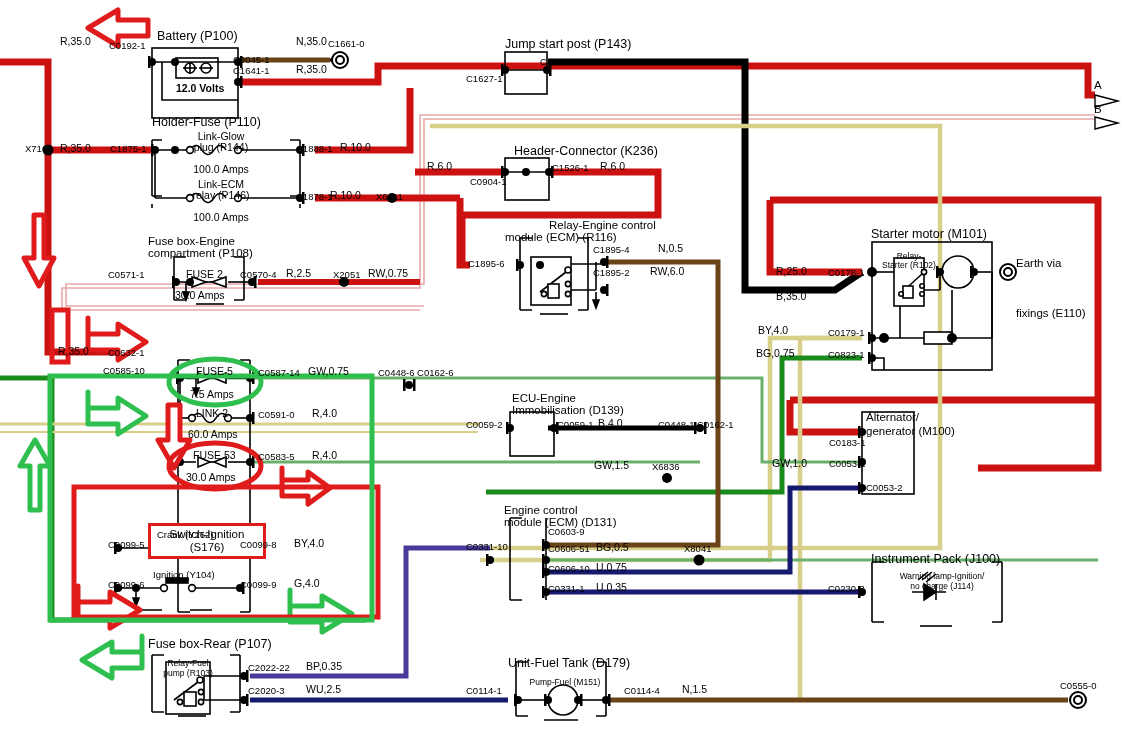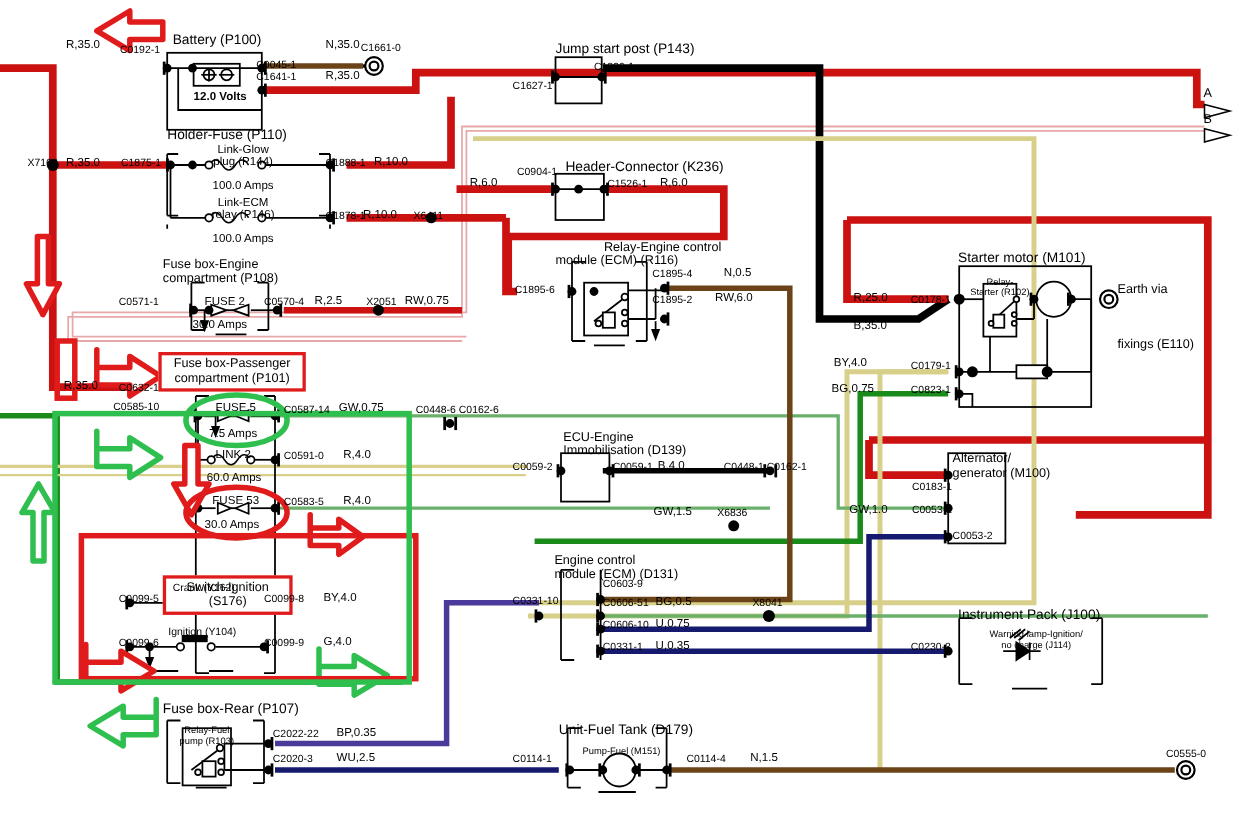--- a/index.html
+++ b/index.html
@@ -435,24 +435,20 @@
 <div class="lbl t11" style="left:148px;top:236px;">Fuse box-Engine</div>
 <div class="lbl t11" style="left:148px;top:248px;">compartment (P108)</div>
 <div class="lbl t9" style="left:108px;top:270px;">C0571-1</div>
 <div class="lbl t10" style="left:186px;top:269px;">FUSE 2</div>
 <div class="lbl t10" style="left:175px;top:290px;">30.0 Amps</div>
 <div class="lbl t9" style="left:240px;top:270px;">C0570-4</div>
 <div class="lbl t10" style="left:286px;top:268px;">R,2.5</div>
 <div class="lbl t9" style="left:333px;top:270px;">X2051</div>
 <div class="lbl t10" style="left:368px;top:268px;">RW,0.75</div>
 
-<div class="hl-red ctr" style="left:144px;top:320px;width:134px;">
-  <div>Fuse box-Passenger</div>
-  <div>compartment (P101)</div>
-</div>
 <div class="lbl t10" style="left:58px;top:346px;">R,35.0</div>
 <div class="lbl t9" style="left:108px;top:348px;">C0632-1</div>
 
 <div class="lbl t9" style="left:103px;top:366px;">C0585-10</div>
 <div class="lbl t10" style="left:196px;top:366px;">FUSE 5</div>
 <div class="lbl t10" style="left:190px;top:389px;">7.5 Amps</div>
 <div class="lbl t9" style="left:258px;top:368px;">C0587-14</div>
 <div class="lbl t10" style="left:308px;top:366px;">GW,0.75</div>
 <div class="lbl t9" style="left:378px;top:368px;">C0448-6 C0162-6</div>
 <div class="lbl t10" style="left:196px;top:408px;">LINK 2</div>
@@ -483,21 +479,21 @@
 <div class="lbl t10" style="left:306px;top:661px;">BP,0.35</div>
 <div class="lbl t9" style="left:248px;top:686px;">C2020-3</div>
 <div class="lbl t10" style="left:306px;top:684px;">WU,2.5</div>
 
 <div class="lbl t12" style="left:505px;top:38px;">Jump start post (P143)</div>
 <div class="lbl t9" style="left:466px;top:57px;margin-top:17px;">C1627-1</div>
 <div class="lbl t9" style="left:540px;top:57px;">C1890-1</div>
 
 <div class="lbl t12" style="left:514px;top:145px;">Header-Connector (K236)</div>
 <div class="lbl t10" style="left:427px;top:161px;">R,6.0</div>
-<div class="lbl t9" style="left:470px;top:152px;text-align:right;">C0904-1</div>
+<div class="lbl t9" style="left:470px;top:177px;text-align:right;">C0904-1</div>
 <div class="lbl t9" style="left:552px;top:163px;">C1526-1</div>
 <div class="lbl t10" style="left:600px;top:161px;">R,6.0</div>
 
 <div class="lbl t11" style="left:505px;top:220px;padding-left:44px;">Relay-Engine control</div>
 <div class="lbl t11" style="left:505px;top:232px;">module (ECM) (R116)</div>
 <div class="lbl t9" style="left:468px;top:259px;">C1895-6</div>
 <div class="lbl t9" style="left:593px;top:245px;">C1895-4</div>
 <div class="lbl t10" style="left:658px;top:243px;">N,0.5</div>
 <div class="lbl t9" style="left:593px;top:268px;">C1895-2</div>
 <div class="lbl t10" style="left:650px;top:266px;">RW,6.0</div>

